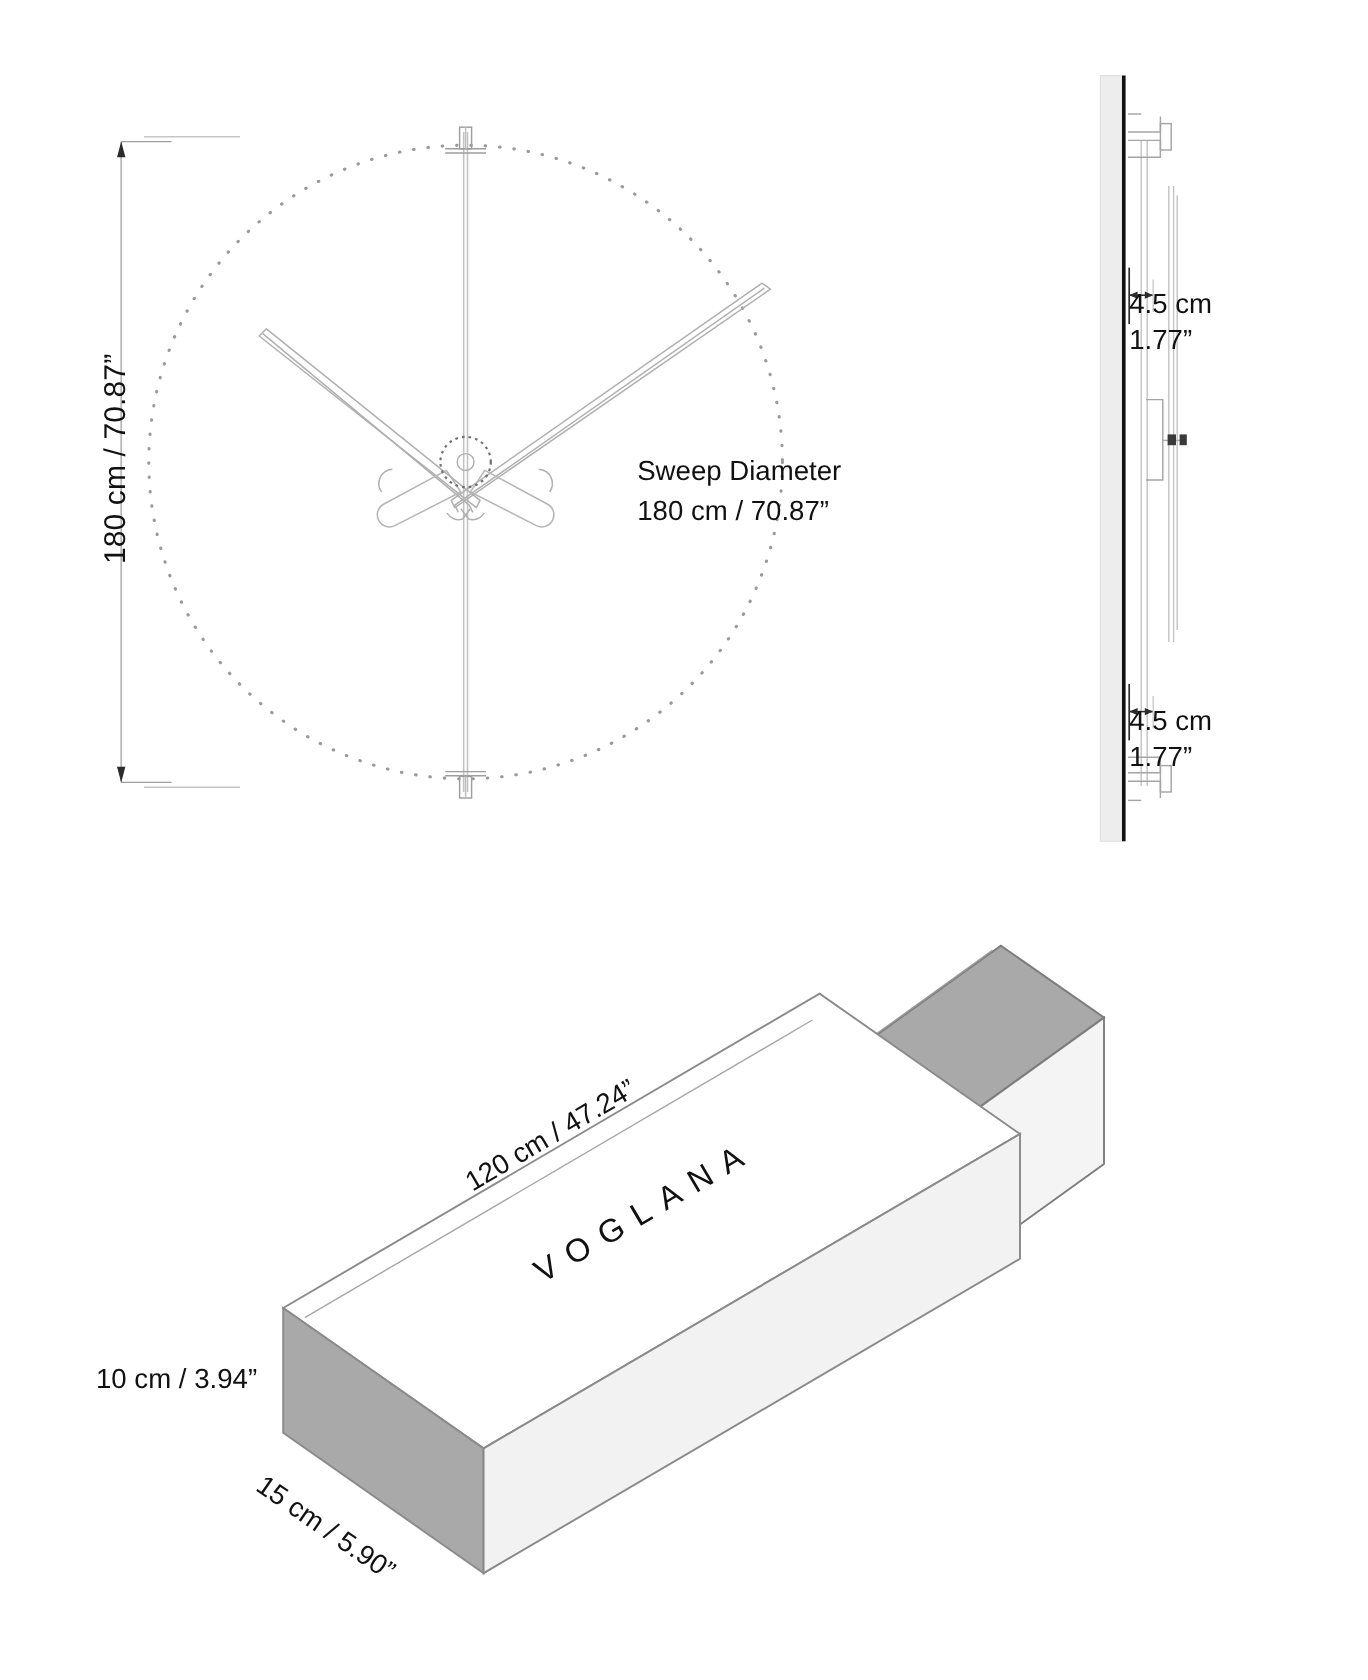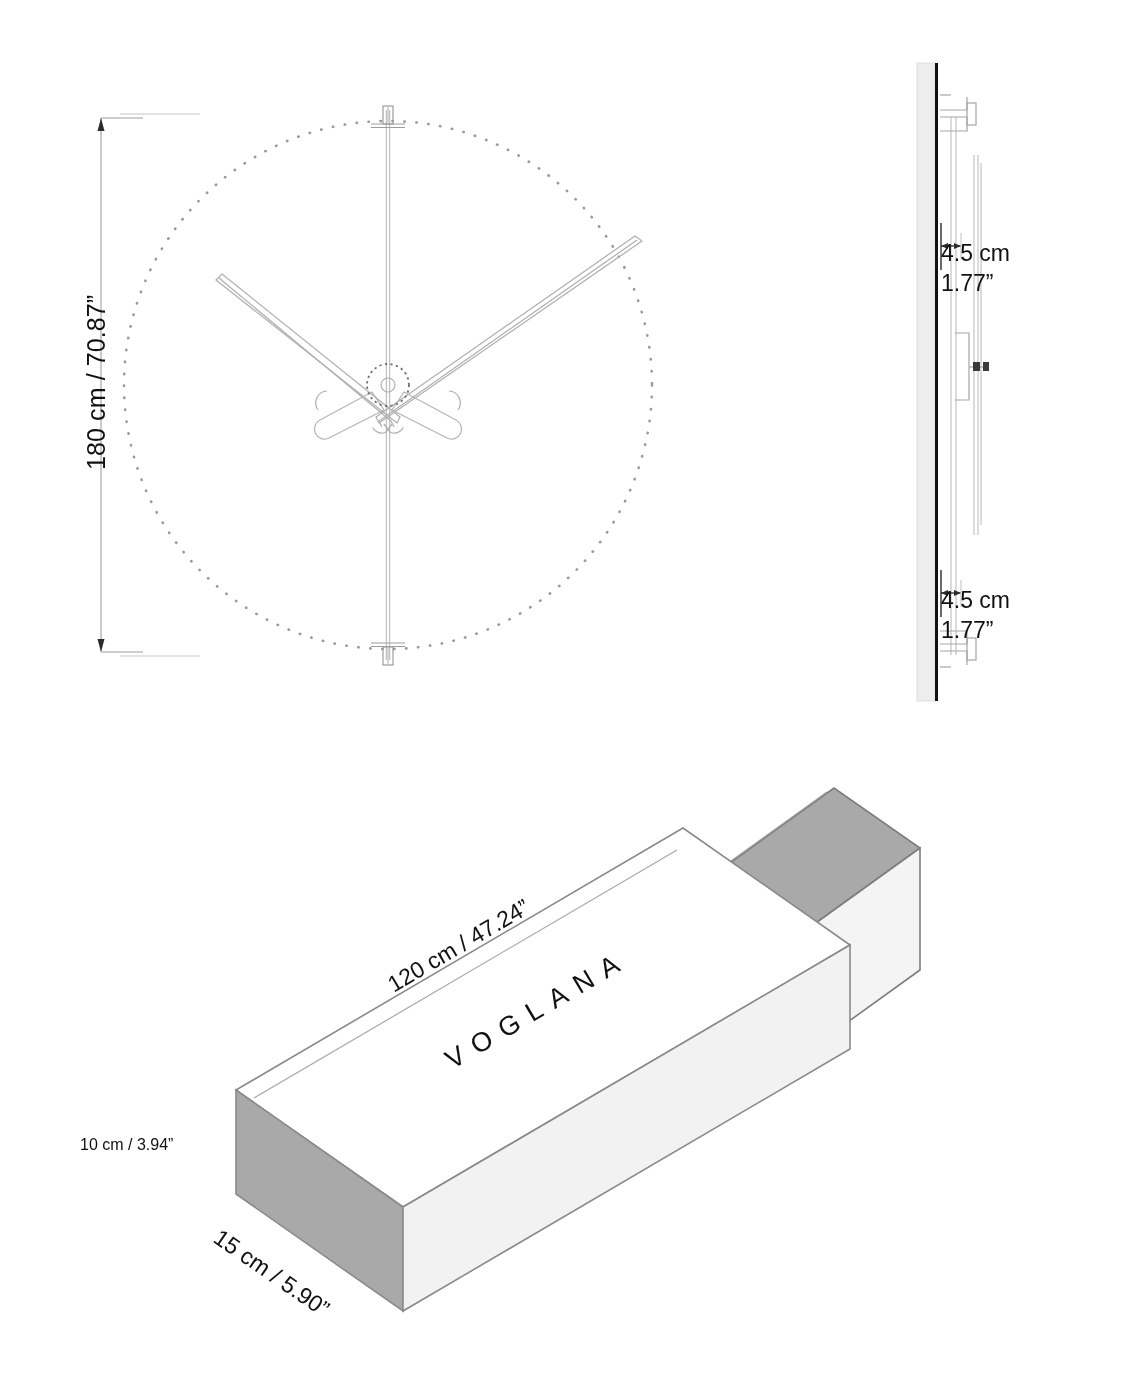--- a/index.html
+++ b/index.html
@@ -72,20 +72,24 @@
       <path d="M 372 392 L 320 420 a 10 10 0 0 0 9 18 L 384 410 Z"></path>
       <path d="M 404 392 L 456 420 a 10 10 0 0 1 -9 18 L 392 410 Z"></path>
     </g>
 
     <circle cx="388" cy="385" r="21" fill="none" stroke="#6f6f6f" stroke-width="1.8" stroke-dasharray="2.2 3.4"></circle>
     <circle cx="388" cy="385" r="7" fill="none" stroke="#b0b0b0" stroke-width="1.2"></circle>
   </svg>
 
   <div class="lbl lbl-vert" style="left:82px;top:470px;">180 cm / 70.87”</div>
 
+  <div class="lbl lbl-sweep" style="left:531px;top:376px;">
+    <div>Sweep Diameter</div>
+    <div>180 cm / 70.87”</div>
+  </div>
 
   <svg width="200" height="700" style="position:absolute;left:895px;top:55px">
 
     <g>
       <rect x="22" y="8" width="18" height="638" fill="#ededed" stroke="#e0e0e0" stroke-width="1"></rect>
       <line x1="41.5" y1="8" x2="41.5" y2="646" stroke="#111111" stroke-width="3"></line>
     </g>
 
     <g stroke="#c3c3c3" stroke-width="1.2" fill="none">
       <line x1="56" y1="62" x2="56" y2="600"></line>
@@ -166,19 +170,19 @@
       <polygon points="86,330 86,434 253,551 253,447" fill="#a9a9a9" stroke="#8a8a8a" stroke-width="1.6"></polygon>
 
       <polygon points="253,447 700,185 700,289 253,551" fill="#f2f2f2" stroke="#8a8a8a" stroke-width="1.6"></polygon>
     </g>
 
     <line x1="104" y1="338" x2="527" y2="90" stroke="#a8a8a8" stroke-width="1.2"></line>
   </svg>
 
   <div class="lbl lbl-box" style="left:383px;top:975px;transform:rotate(-30.5deg);">120 cm / 47.24”</div>
 
-  <div class="lbl" style="left:80px;top:1136px;font-size:16px;">10 cm / 3.94”</div>
+  <div class="lbl" style="left:80px;top:1136px;font-size:23px;">10 cm / 3.94”</div>
 
   <div class="lbl lbl-box" style="left:224px;top:1224px;transform:rotate(34.7deg);">15 cm / 5.90”</div>
 
   <div class="logo" style="left:440px;top:1049px;transform:rotate(-30.5deg);">VOGLANA</div>
 
 </div>
 
 </body></html>

